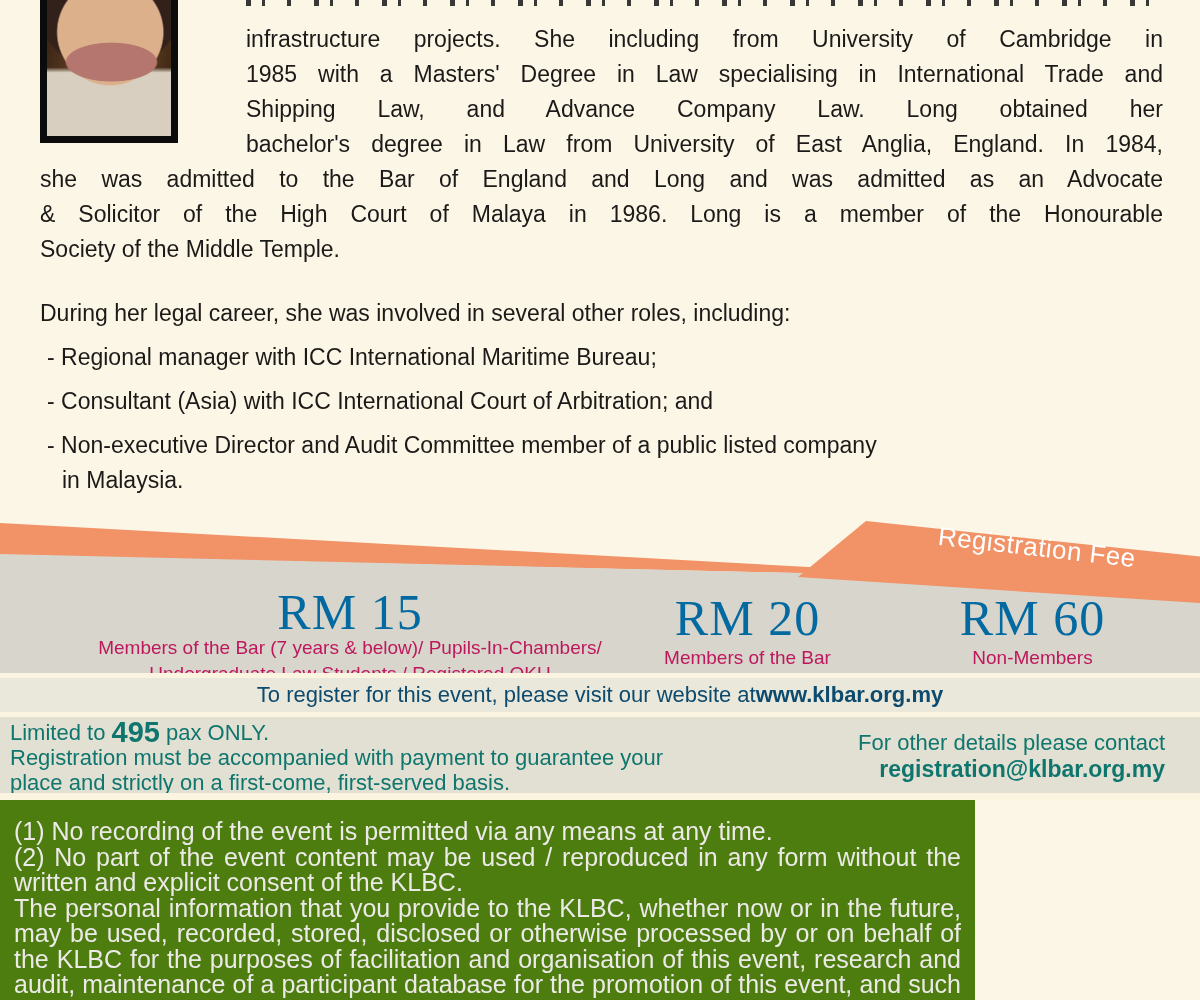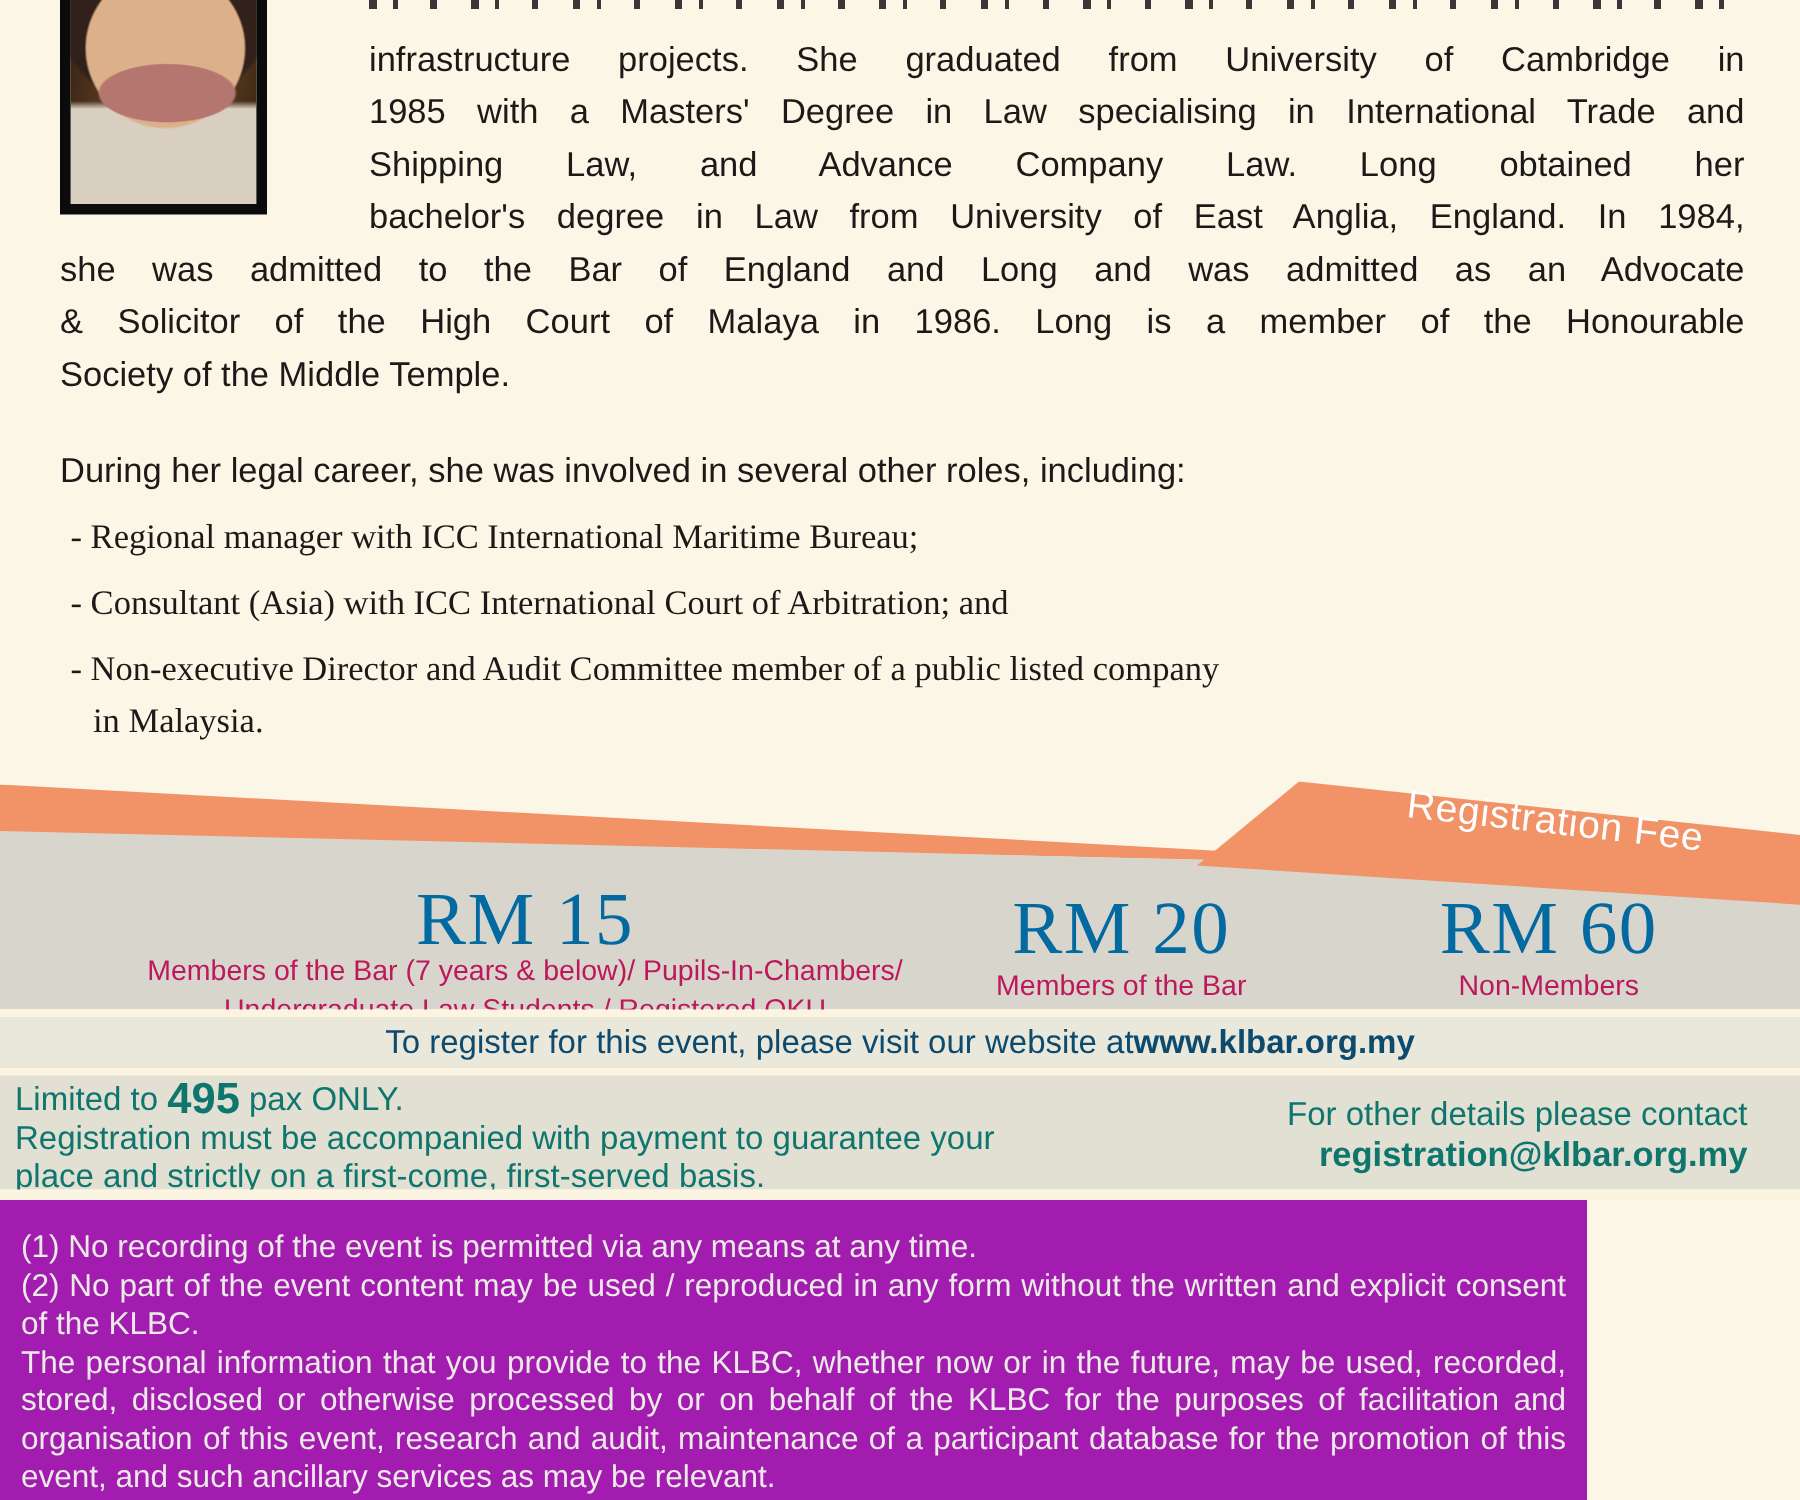--- a/index.html
+++ b/index.html
@@ -22,21 +22,21 @@
       radial-gradient(44% 31% at 51% 41%, #dcb08a 96%, rgba(220,176,138,0) 99%),
       radial-gradient(62% 42% at 50% 23%, #31211a 94%, rgba(49,33,26,0) 98%),
       linear-gradient(180deg, rgba(0,0,0,0) 61%, #d8cfc0 64%),
       linear-gradient(100deg,#2e1c10 0%,#6b4728 40%,#7a5530 55%,#35200f 100%);
   }
   .bio-wrapped{position:absolute;left:246px;top:22px;width:917px;}
   .bio-full{position:absolute;left:40px;top:162px;width:1123px;}
   .jline{font-size:23px;line-height:35px;text-align:justify;text-align-last:justify;white-space:normal;}
   .plain{text-align:right;text-align-last:left;}
   .career{position:absolute;left:40px;top:296px;width:1140px;font-size:23px;line-height:35px;}
-  .career-item{padding-left:7px;margin-top:9px;font-family:Liberation Serif, serif;}
+  .career-item{padding-left:7px;margin-top:9px;}
   .career-wrap{padding-left:22px;margin-top:0;}
   
   .wedge{
     position:absolute;left:0;top:521px;width:1012px;height:60px;background:#f19267;
     clip-path:polygon(0 2px,1012px 57px,0 34px);
   }
   .band-fees{
     position:absolute;left:0;top:554px;width:1200px;height:119px;background:#d8d5cc;
     clip-path:polygon(0 0,1010px 24px,1200px 41px,1200px 119px,0 119px);
   }
@@ -68,36 +68,36 @@
     position:absolute;left:0;top:678px;width:1200px;height:34px;background:#eae7db;
     display:flex;align-items:center;justify-content:center;font-size:22px;color:#0c4a6e;
   }
   .band-limited{position:absolute;left:0;top:717px;width:1200px;height:76px;background:#e2dfd3;color:#0f766e;}
   .limited-left{position:absolute;left:10px;top:3px;font-size:22px;line-height:25px;}
   .count{font-size:29px;font-weight:bold;vertical-align:-2px;}
   .limited-right{position:absolute;right:35px;top:12px;text-align:right;font-size:22px;line-height:27px;}
   .limited-right b{font-size:23px;}
   
   .footer{
-    position:absolute;left:0;top:800px;width:1058px;height:200px;background:#a21caf;
+    position:absolute;left:0;top:800px;width:975px;height:200px;background:#4d7c0f;
     color:#eceae7;box-sizing:border-box;padding:19px 14px 0 14px;
-    font-size:21px;line-height:25.5px;
+    font-size:25px;line-height:25.5px;
   }
   .footer p{margin:0;text-align:justify;}
 </style>
 </head>
 <body>
 
 <div class="page">
 
   <div class="cutline"></div>
   <div class="photo"></div>
 
   <div class="bio-wrapped">
-    <div class="jline">infrastructure projects. She graduated from University of Cambridge in</div>
+    <div class="jline">infrastructure projects. She including from University of Cambridge in</div>
     <div class="jline">1985 with a Masters' Degree in Law specialising in International Trade and</div>
     <div class="jline">Shipping Law, and Advance Company Law. Long obtained her</div>
     <div class="jline">bachelor's degree in Law from University of East Anglia, England. In 1984,</div>
   </div>
   <div class="bio-full">
     <div class="jline">she was admitted to the Bar of England and Long and was admitted as an Advocate</div>
     <div class="jline">&amp; Solicitor of the High Court of Malaya in 1986. Long is a member of the Honourable</div>
     <div class="jline plain">Society of the Middle Temple.</div>
   </div>
 

